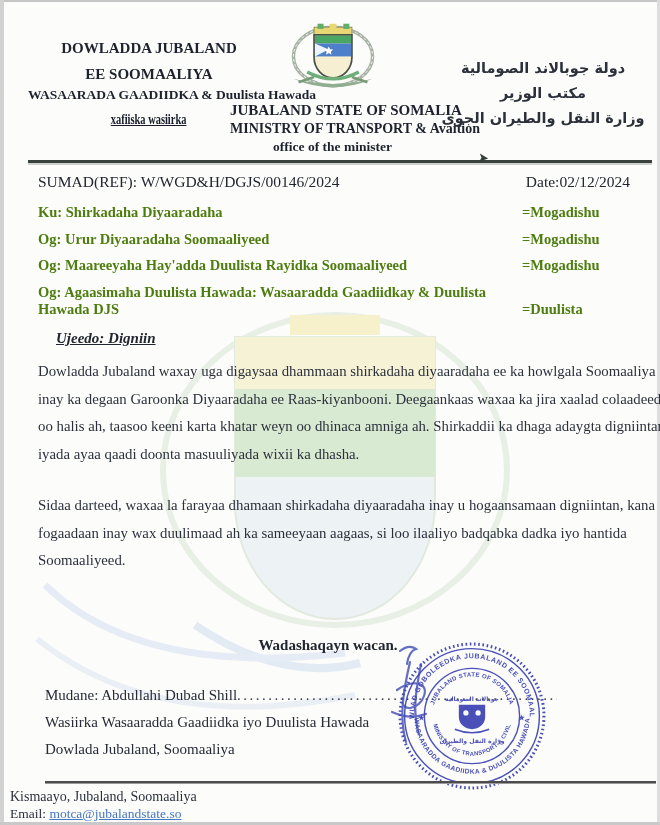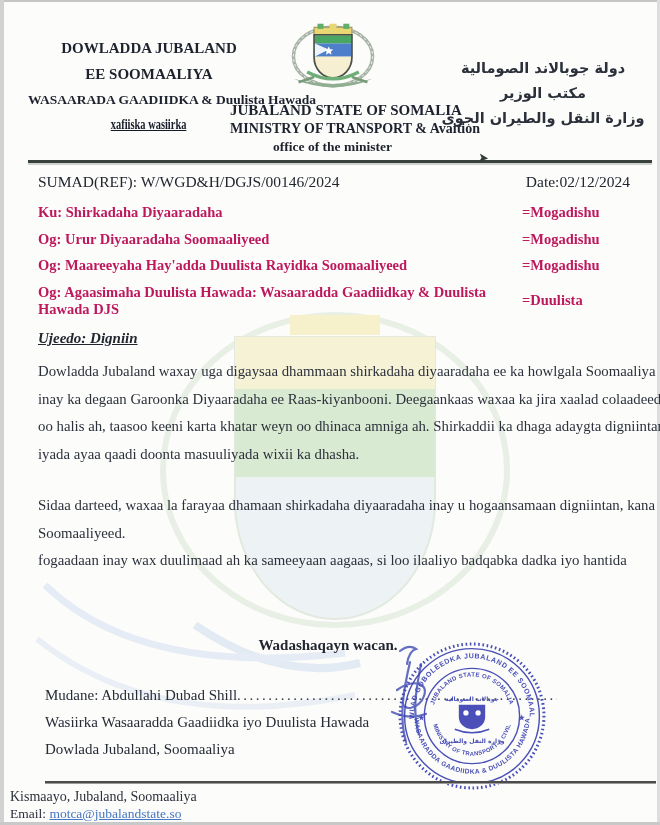--- a/index.html
+++ b/index.html
@@ -15,41 +15,41 @@
   .edge.left{left:0;top:0;width:4px;height:825px;background:#d2d2d2;}
   .edge.right{right:0;top:0;width:3px;height:825px;background:#dddddd;}
   .edge.bottom{left:0;bottom:0;width:660px;height:3px;background:#c9c9c9;}
 
   
   .wm{position:absolute;pointer-events:none;}
 
   
   .hdr-left{position:absolute;left:28px;top:40px;width:242px;text-align:center;font-weight:bold;color:#1d222e;}
   .hdr-left .l1{font-size:15px;margin-bottom:9px;white-space:nowrap;}
-  .hdr-left .l2{font-size:15px;margin-bottom:9px;white-space:nowrap;}
+  .hdr-left .l2{font-size:15px;margin-bottom:4px;white-space:nowrap;}
   .hdr-left .l3{font-size:13.5px;margin-bottom:7px;white-space:nowrap;}
   .hdr-left .l4{font-size:14.5px;text-decoration:underline;display:inline-block;transform:scaleX(.72);color:#161b29;}
   .hdr-center{position:absolute;left:230px;top:22px;width:205px;text-align:center;font-weight:bold;color:#1d222e;}
   .hdr-center .org{font-size:15px;white-space:nowrap;margin-top:2px;}
   .hdr-center .min{font-size:14px;white-space:nowrap;margin-top:2px;}
   .hdr-center .off{font-size:13.5px;margin-top:2px;}
   .hdr-right{position:absolute;left:438px;top:56px;width:210px;text-align:center;direction:rtl;
     font-family:"DejaVu Sans", sans-serif;font-weight:bold;font-size:14.5px;line-height:25px;color:#2b303b;}
 
   .sep{position:absolute;left:28px;right:8px;top:160px;height:3px;background:#39413c;box-shadow:0 2px 0 rgba(120,130,120,.35);}
   .sep-mark{position:absolute;left:478px;top:150px;font-size:13px;color:#343c37;transform:rotate(6deg);font-family:"DejaVu Sans", sans-serif;}
 
   .refrow{position:absolute;left:38px;right:30px;top:173px;display:flex;justify-content:space-between;
     font-weight:normal;font-size:15.5px;color:#22262f;}
   .recips{position:absolute;left:38px;right:32px;top:204px;}
-  .recip{display:flex;align-items:center;margin-bottom:9.5px;font-weight:bold;font-size:14.5px;color:#be185d;}
+  .recip{display:flex;align-items:flex-end;margin-bottom:9.5px;font-weight:bold;font-size:14.5px;color:#4d7c0f;}
   .recip .lab{flex:1;padding-right:6px;}
   .recip .loc{width:106px;}
 
-  .subject{position:absolute;left:38px;top:330px;font-weight:bold;font-style:italic;
+  .subject{position:absolute;left:56px;top:330px;font-weight:bold;font-style:italic;
     text-decoration:underline;font-size:15px;color:#22262f;}
 
   .para{position:absolute;left:38px;width:602px;font-size:14.8px;line-height:27.5px;color:#2b303b;}
   .para.p1{top:358px;}
   .para.p2{top:492px;}
   .para div{white-space:nowrap;}
 
   .closing{position:absolute;left:0;top:637px;width:640px;text-align:center;font-weight:bold;font-size:15px;color:#22262f;padding-left:8px;}
 
   .sig{position:absolute;left:45px;top:682px;width:545px;font-size:15px;line-height:27px;color:#262b36;}
@@ -153,22 +153,22 @@
 
   <div class="para p1">
     <div>Dowladda Jubaland waxay uga digaysaa dhammaan shirkadaha diyaaradaha ee ka howlgala Soomaaliya</div>
     <div>inay ka degaan Garoonka Diyaaradaha ee Raas-kiyanbooni. Deegaankaas waxaa ka jira xaalad colaadeed</div>
     <div>oo halis ah, taasoo keeni karta khatar weyn oo dhinaca amniga ah. Shirkaddii ka dhaga adaygta digniintan</div>
     <div>iyada ayaa qaadi doonta masuuliyada wixii ka dhasha.</div>
   </div>
 
   <div class="para p2">
     <div> Sidaa darteed, waxaa la farayaa dhamaan shirkadaha diyaaradaha inay u hogaansamaan digniintan, kana</div>
+    <div>fogaadaan inay wax duulimaad ah ka sameeyaan aagaas, si loo ilaaliyo badqabka dadka iyo hantida</div>
     <div>Soomaaliyeed.</div>
-    <div>fogaadaan inay wax duulimaad ah ka sameeyaan aagaas, si loo ilaaliyo badqabka dadka iyo hantida</div>
   </div>
 
   <div class="closing">Wadashaqayn wacan.</div>
 
   <div class="sig">
     <div class="row1">
       <span>Mudane: Abdullahi Dubad Shill</span>
       <span class="dots">......................................................................</span>
     </div>
     <div>Wasiirka Wasaaradda Gaadiidka iyo Duulista Hawada</div>

